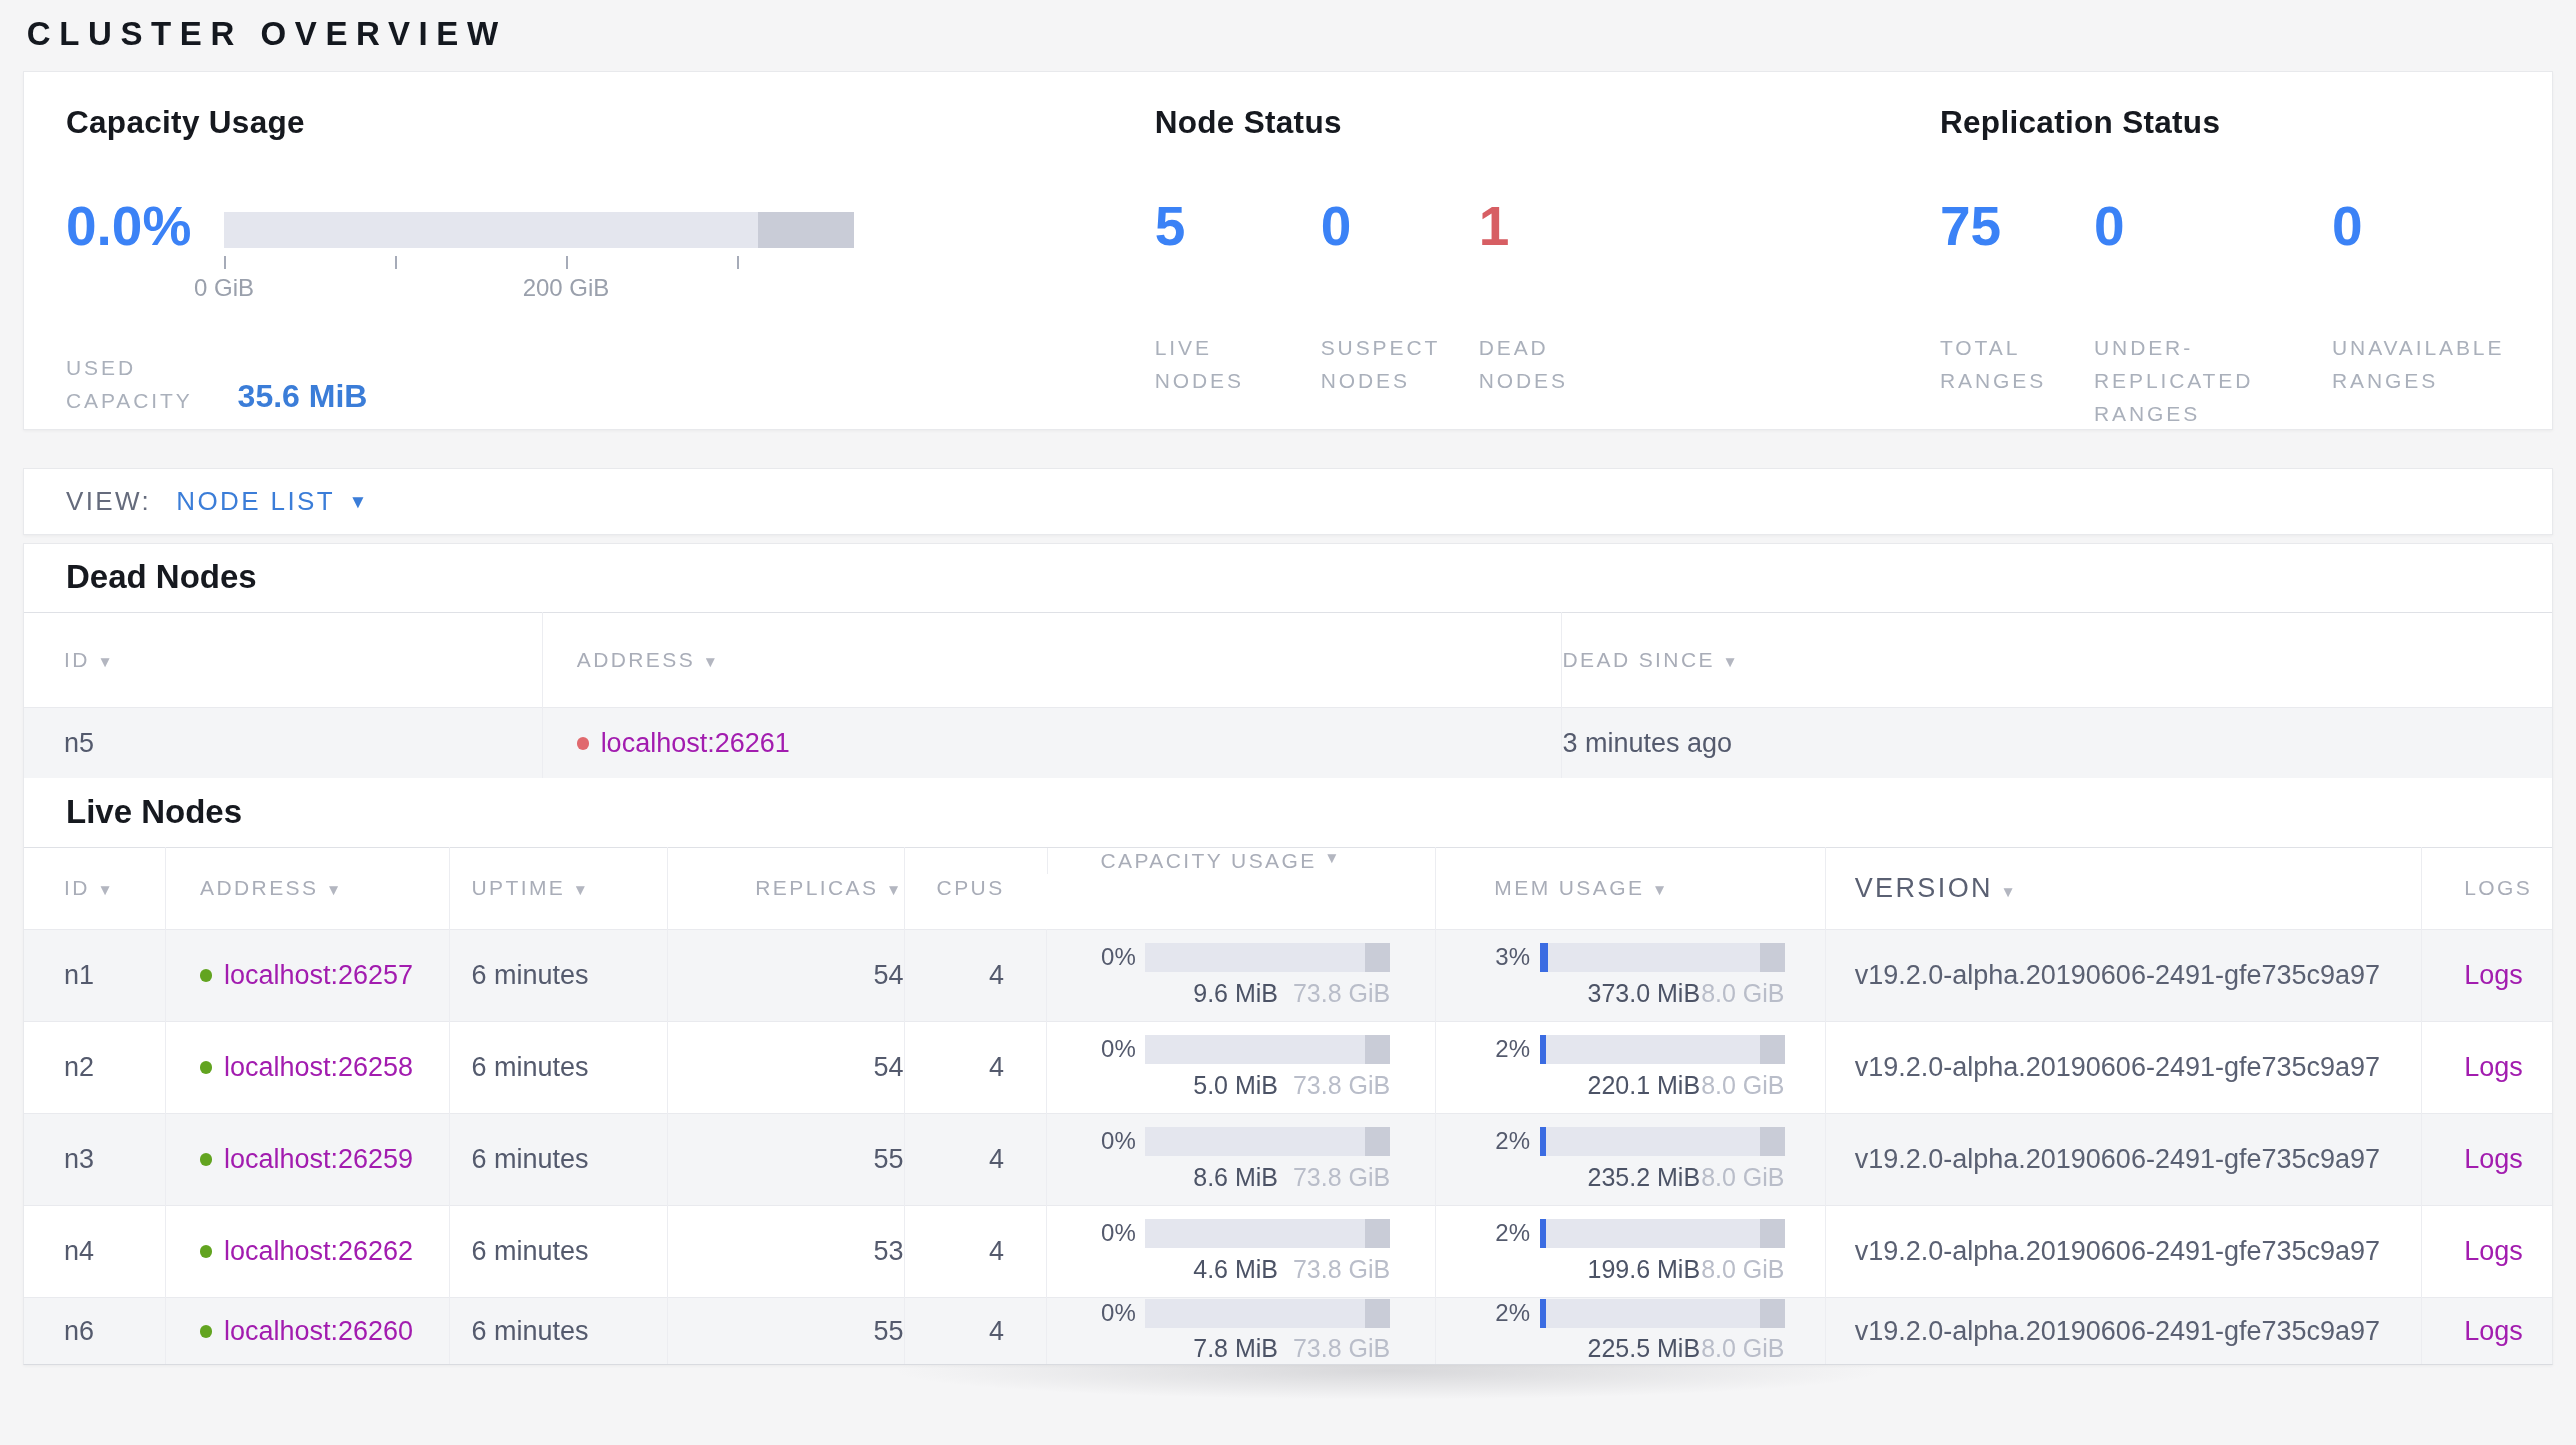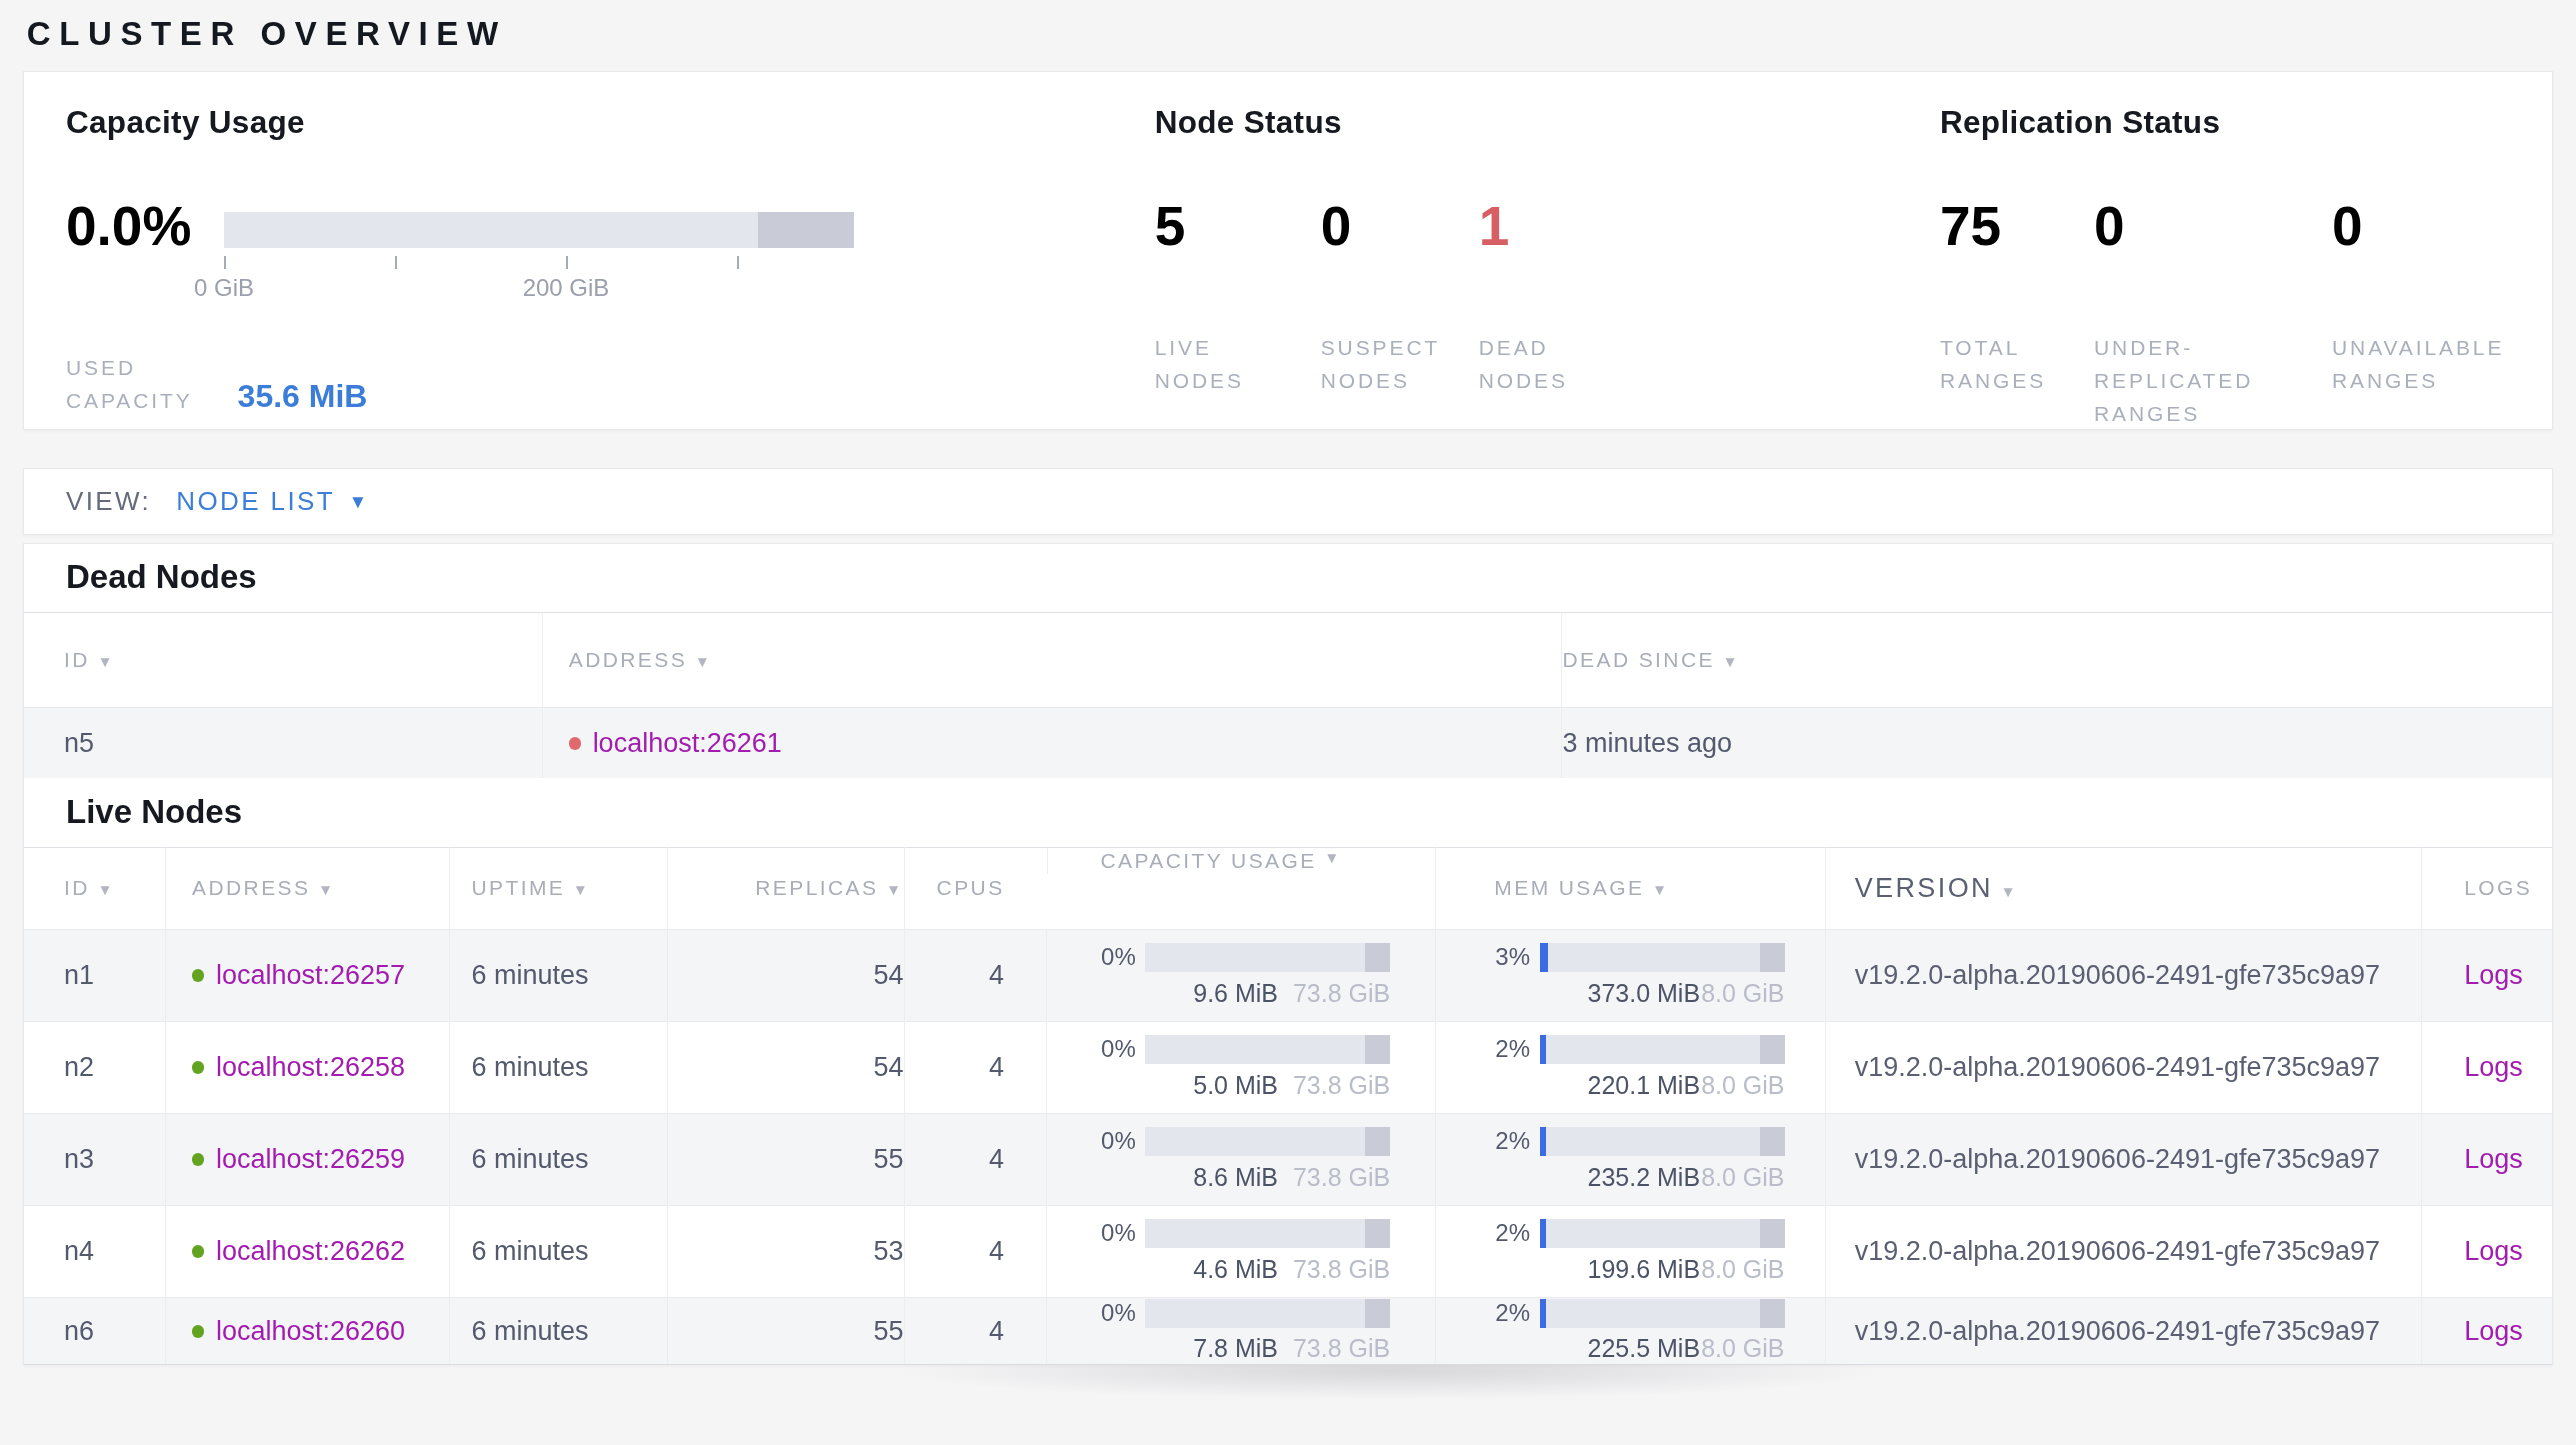--- a/index.html
+++ b/index.html
@@ -9,21 +9,21 @@
   .page-title{margin:0;padding:15.3px 0 0 3.8px;font-size:33px;font-weight:700;
     letter-spacing:8.6px;color:#14181f;height:71px;box-sizing:border-box;}
   
   .card{background:#fff;border:1px solid #e8e9ec;box-shadow:0 1.9px 2.9px rgba(0,0,0,0.04);}
   .summary-card{height:359px;box-sizing:border-box;display:flex;padding:32px 0 0 42px;}
   .sec-title{margin:0;font-size:31.5px;font-weight:600;color:#16191f;letter-spacing:0.3px;}
   .sec-capacity{width:1098px;box-sizing:border-box;}
   .sec-nodes{width:792px;box-sizing:border-box;}
   .sec-repl{flex:1;box-sizing:border-box;}
   .section-body{margin-top:54px;display:flex;align-items:flex-start;}
-  .big-num{font-size:55px;font-weight:600;color:#000000;line-height:63px;}
+  .big-num{font-size:55px;font-weight:600;color:#3b82f6;line-height:63px;}
   .big-num.red{color:#d75e63;}
   .big-pct{width:158px;}
   .gauge{margin-top:17px;width:630px;}
   .gauge-bar{height:36px;background:#e4e6ee;position:relative;}
   .gauge-other{position:absolute;right:0;top:0;bottom:0;width:96px;background:#c9ccd7;}
   .gauge-axis{position:relative;height:18px;margin-top:5.7px;}
   .tick{position:absolute;top:1.9px;width:1.9px;height:13.4px;background:#a6abb8;}
   .t0{left:0}.t1{left:171px}.t2{left:342px}.t3{left:513px}
   .gauge-labels{position:relative;height:29px;margin-top:1.9px;}
   .gauge-labels span{position:absolute;transform:translateX(-50%);font-size:24px;color:#9aa0ac;white-space:nowrap;}
@@ -58,21 +58,21 @@
   th,td{border-left:1px solid #ecedf1;}
   th:first-child,td:first-child{border-left:none;}
   .arrow{font-size:15.3px;color:#b3b6c0;margin-left:7.6px;}
   td{font-size:27px;color:#545a6d;vertical-align:middle;}
   tr.stripe{background:#f4f5f7;}
   tbody tr{border-top:1px solid #e9eaee;}
   
   .dead-table thead tr{height:95px;}
   .dead-table tbody tr{height:71px;}
   .c-pad-id{padding-left:40px;}
-  .c-pad-addr{padding-left:26px;}
+  .c-pad-addr{padding-left:34px;}
   .c-pad-since{}
   .dot{display:inline-block;width:12.4px;height:12.4px;border-radius:50%;margin-right:11.5px;vertical-align:1.9px;}
   .dot-dead{background:#e0696e;}
   .dot-live{background:#62a420;}
   a.link{color:#a21caf;text-decoration:none;cursor:pointer;}
   
   .live-table thead tr{height:82px;}
   .live-table tbody tr{height:92px;}
   .live-table tbody tr.last{height:67px;}
   .c-uptime{padding-left:21px;}

